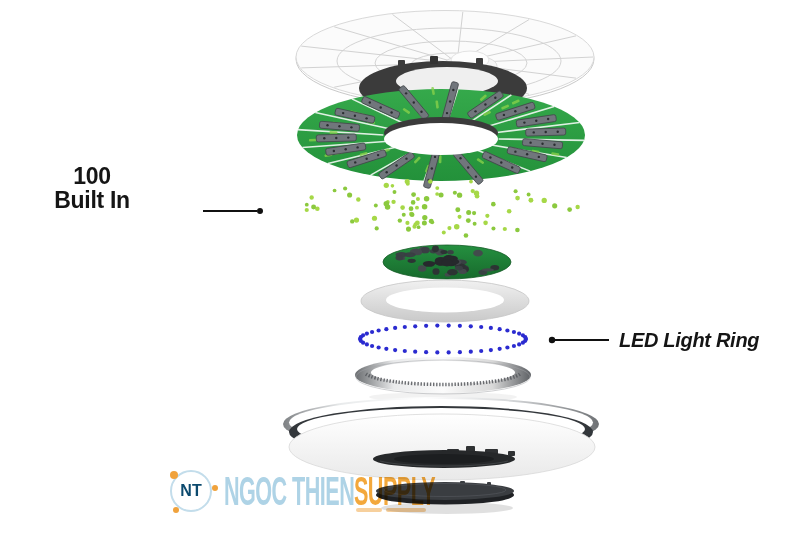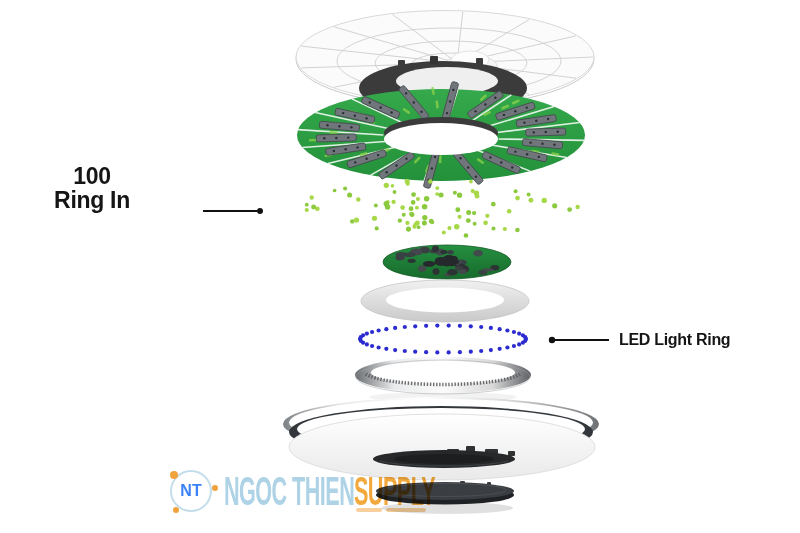--- a/index.html
+++ b/index.html
@@ -1,27 +1,27 @@
 <!DOCTYPE html>
 <html><head>
 <meta charset="utf-8">
 <style>
   html,body{margin:0;padding:0;background:#fff;}
   .stage{position:relative;width:800px;height:533px;background:#ffffff;overflow:hidden;
          font-family:"Liberation Sans",sans-serif;}
   svg{position:absolute;left:0;top:0;}
   .lbl{position:absolute;color:#151515;font-weight:700;letter-spacing:-0.3px;}
   .lbl-mics{left:8px;top:164px;width:168px;text-align:center;font-size:23px;line-height:24px;}
-  .lbl-led{left:619px;top:327px;font-size:16px;line-height:26px;white-space:nowrap;}
+  .lbl-led{left:619px;top:327px;font-size:20px;line-height:26px;white-space:nowrap;font-style:italic;}
   
   .wm{position:absolute;left:170px;top:462px;width:300px;height:58px;mix-blend-mode:multiply;}
   .wm-circle{position:absolute;left:0;top:8px;width:42px;height:42px;border:2.5px solid #c3ddeb;
              border-radius:50%;box-sizing:border-box;}
   .wm-nt{position:absolute;left:0;top:0;width:100%;height:100%;display:flex;align-items:center;
-         justify-content:center;color:#3b82f6;font-weight:700;font-size:16px;letter-spacing:0;}
+         justify-content:center;color:#0c4a6e;font-weight:700;font-size:16px;letter-spacing:0;}
   .wm-dot{position:absolute;background:#f0a23c;border-radius:50%;}
   .wm-dot1{width:8px;height:8px;left:-2px;top:-1px;}
   .wm-dot2{width:6px;height:6px;left:40px;top:13px;}
   .wm-dot3{width:6px;height:6px;left:1px;top:35px;}
   .wm-name{position:absolute;left:54px;top:9px;font-size:40px;line-height:40px;font-weight:700;
            color:#aed3e6;transform:scaleX(0.54);transform-origin:left top;white-space:nowrap;letter-spacing:-1px;}
   .wm-suffix{position:absolute;left:184px;top:9px;font-size:40px;line-height:40px;font-weight:700;
            color:#f3a83c;transform:scaleX(0.54);transform-origin:left top;white-space:nowrap;letter-spacing:-1px;}
   .wm-tag{position:absolute;height:4px;background:#f0a23c;opacity:.5;border-radius:2px;}
   .wm-tag1{left:186px;top:46px;width:26px;}
@@ -452,21 +452,21 @@
     <circle cx="260" cy="211" r="3" fill="#111111"></circle>
   </g>
   <g>
     <circle cx="552" cy="340" r="3.2" fill="#111111"></circle>
     <line x1="554" y1="340" x2="609" y2="340" stroke="#111111" stroke-width="2"></line>
   </g>
 </svg>
 
 <div class="lbl lbl-mics">
   <div>100</div>
-  <div>Ring In</div>
+  <div>Built In</div>
 </div>
 <div class="lbl lbl-led">LED Light Ring</div>
 
 <div class="wm">
   <div class="wm-circle">
     <span class="wm-nt">NT</span>
     <span class="wm-dot wm-dot1"></span>
     <span class="wm-dot wm-dot2"></span>
     <span class="wm-dot wm-dot3"></span>
   </div>

